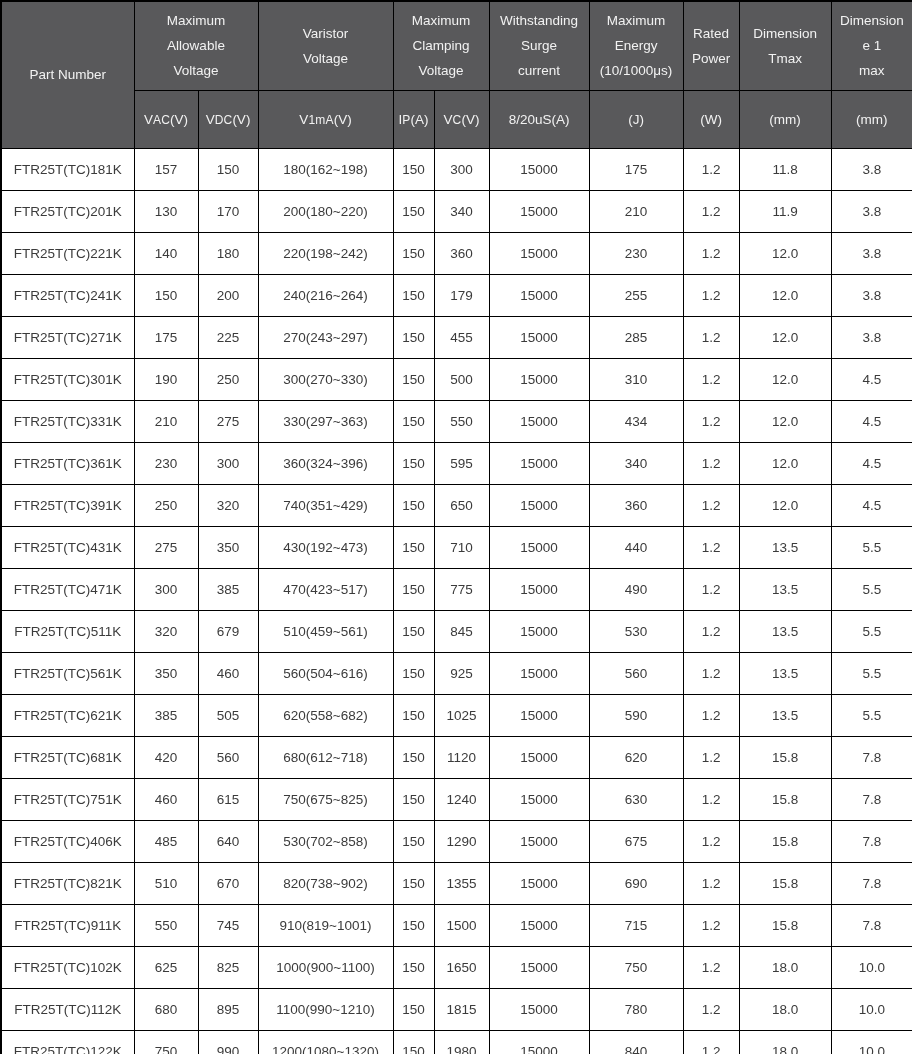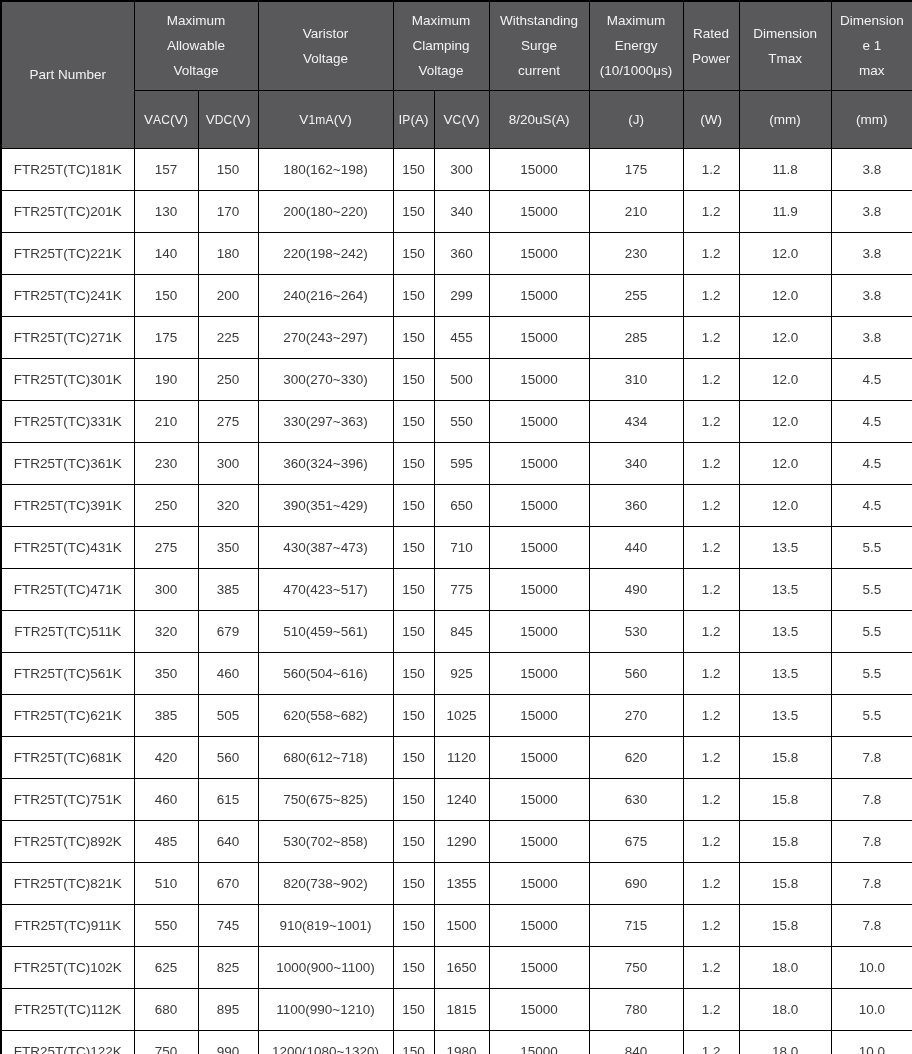--- a/index.html
+++ b/index.html
@@ -171,21 +171,21 @@
           <td>1.2</td>
           <td>12.0</td>
           <td>3.8</td>
         </tr>
         <tr>
           <td>FTR25T(TC)241K</td>
           <td>150</td>
           <td>200</td>
           <td>240(216~264)</td>
           <td>150</td>
-          <td>299</td>
+          <td>179</td>
           <td>15000</td>
           <td>255</td>
           <td>1.2</td>
           <td>12.0</td>
           <td>3.8</td>
         </tr>
         <tr>
           <td>FTR25T(TC)271K</td>
           <td>175</td>
           <td>225</td>
@@ -234,34 +234,34 @@
           <td>15000</td>
           <td>340</td>
           <td>1.2</td>
           <td>12.0</td>
           <td>4.5</td>
         </tr>
         <tr>
           <td>FTR25T(TC)391K</td>
           <td>250</td>
           <td>320</td>
-          <td>390(351~429)</td>
+          <td>740(351~429)</td>
           <td>150</td>
           <td>650</td>
           <td>15000</td>
           <td>360</td>
           <td>1.2</td>
           <td>12.0</td>
           <td>4.5</td>
         </tr>
         <tr>
           <td>FTR25T(TC)431K</td>
           <td>275</td>
           <td>350</td>
-          <td>430(387~473)</td>
+          <td>430(192~473)</td>
           <td>150</td>
           <td>710</td>
           <td>15000</td>
           <td>440</td>
           <td>1.2</td>
           <td>13.5</td>
           <td>5.5</td>
         </tr>
         <tr>
           <td>FTR25T(TC)471K</td>
@@ -303,21 +303,21 @@
           <td>5.5</td>
         </tr>
         <tr>
           <td>FTR25T(TC)621K</td>
           <td>385</td>
           <td>505</td>
           <td>620(558~682)</td>
           <td>150</td>
           <td>1025</td>
           <td>15000</td>
-          <td>270</td>
+          <td>590</td>
           <td>1.2</td>
           <td>13.5</td>
           <td>5.5</td>
         </tr>
         <tr>
           <td>FTR25T(TC)681K</td>
           <td>420</td>
           <td>560</td>
           <td>680(612~718)</td>
           <td>150</td>
@@ -335,21 +335,21 @@
           <td>750(675~825)</td>
           <td>150</td>
           <td>1240</td>
           <td>15000</td>
           <td>630</td>
           <td>1.2</td>
           <td>15.8</td>
           <td>7.8</td>
         </tr>
         <tr>
-          <td>FTR25T(TC)892K</td>
+          <td>FTR25T(TC)406K</td>
           <td>485</td>
           <td>640</td>
           <td>530(702~858)</td>
           <td>150</td>
           <td>1290</td>
           <td>15000</td>
           <td>675</td>
           <td>1.2</td>
           <td>15.8</td>
           <td>7.8</td>

